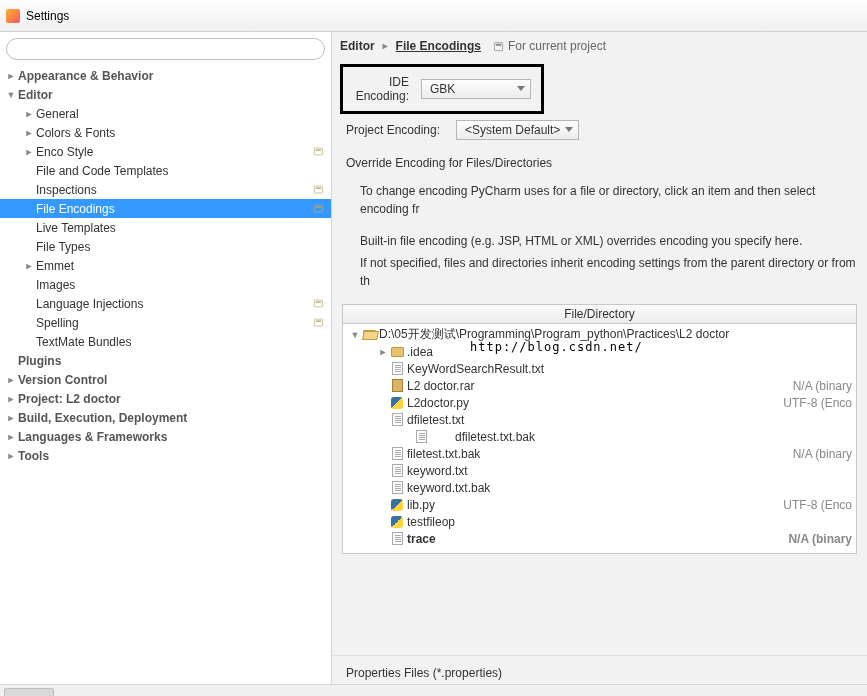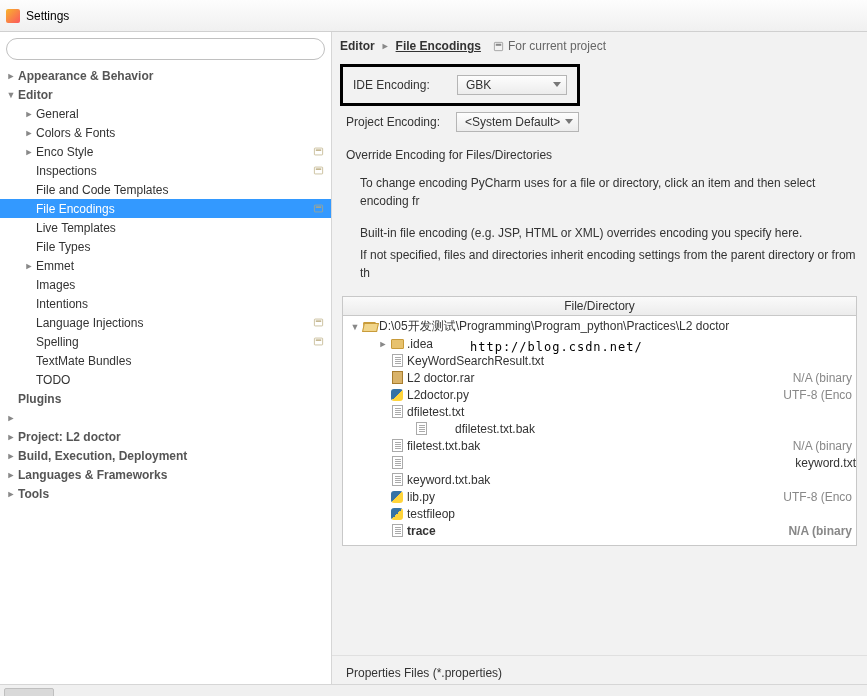--- a/index.html
+++ b/index.html
@@ -22,21 +22,21 @@
 .badge { width: 14px; height: 14px; margin-right: 6px; color: #b8a97a; display: flex; align-items: center; justify-content: center; }
 .badge svg { width: 11px; height: 11px; }
 .ind-0 { padding-left: 4px; }
 .ind-1 { padding-left: 22px; }
 .right-pane { flex: 1; background: #f2f2f2; display: flex; flex-direction: column; }
 .crumb-row { display: flex; align-items: center; height: 28px; padding: 0 8px; gap: 6px; }
 .crumb-row .crumb { font-weight: 600; color: #333; }
 .crumb-row .crumb.last { text-decoration: underline; }
 .crumb-row .sep { color: #888; font-size: 9px; }
 .crumb-row .proj { color: #666; margin-left: 6px; display: flex; align-items: center; gap: 4px; }
-.highlight-box { border: 3px solid #000; padding: 8px 10px; margin: 4px 10px 2px 8px; display: flex; align-items: center; gap: 12px; width: 240px; }
+.highlight-box { border: 3px solid #000; padding: 8px 10px; margin: 4px 10px 2px 8px; display: flex; align-items: center; gap: 12px; width: 204px; text-align: right; }
 .form-row { display: flex; align-items: center; gap: 10px; padding: 4px 10px 6px 14px; }
 .form-label { width: 100px; color: #333; }
 .combo { display: inline-flex; align-items: center; background: linear-gradient(#fdfdfd,#ececec); border: 1px solid #b5b5b5; height: 20px; padding: 0 18px 0 8px; position: relative; min-width: 110px; color: #333; font-size: 11px; }
 .combo .arrow { position: absolute; right: 5px; top: 6px; width: 0; height: 0; border-left: 4px solid transparent; border-right: 4px solid transparent; border-top: 5px solid #777; }
 .section-head { padding: 10px 8px 6px 14px; color: #333; }
 .desc { padding: 6px 8px 4px 28px; color: #333; line-height: 1.5; }
 .file-table { margin: 10px 10px 4px 10px; border: 1px solid #c8c8c8; background: #fff; }
 .file-table .head { background: linear-gradient(#fafafa,#ececec); border-bottom: 1px solid #c8c8c8; text-align: center; padding: 2px 0; color: #333; }
 .file-list { padding: 2px 0 6px 0; }
 .file-row { display: flex; align-items: center; height: 17px; padding-left: 6px; color: #333; }
@@ -94,32 +94,32 @@
           <span class="label">Enco Style</span>
           <span class="badge">
             <svg viewBox="0 0 16 16">
               <rect x="2" y="3" width="12" height="10" rx="1" fill="none" stroke="currentColor"></rect>
               <rect x="4" y="5" width="8" height="2" fill="currentColor"></rect>
             </svg>
           </span>
         </div>
         <div class="tree-row ind-1">
           <span class="expander"></span>
+          <span class="label">File and Code Templates</span>
+        </div>
+        <div class="tree-row ind-1">
+          <span class="expander"></span>
           <span class="label">Inspections</span>
           <span class="badge">
             <svg viewBox="0 0 16 16">
               <rect x="2" y="3" width="12" height="10" rx="1" fill="none" stroke="currentColor"></rect>
               <rect x="4" y="5" width="8" height="2" fill="currentColor"></rect>
             </svg>
           </span>
         </div>
-        <div class="tree-row ind-1">
-          <span class="expander"></span>
-          <span class="label">File and Code Templates</span>
-        </div>
         <div class="tree-row ind-1 selected">
           <span class="expander"></span>
           <span class="label">File Encodings</span>
           <span class="badge">
             <svg viewBox="0 0 16 16">
               <rect x="2" y="3" width="12" height="10" rx="1" fill="none" stroke="currentColor"></rect>
               <rect x="4" y="5" width="8" height="2" fill="currentColor"></rect>
             </svg>
           </span>
         </div>
@@ -134,24 +134,20 @@
         <div class="tree-row ind-1">
           <span class="expander">►</span>
           <span class="label">Emmet</span>
         </div>
         <div class="tree-row ind-1">
           <span class="expander"></span>
           <span class="label">Images</span>
         </div>
         <div class="tree-row ind-1">
           <span class="expander"></span>
-          <span class="label">Intentions</span>
-        </div>
-        <div class="tree-row ind-1">
-          <span class="expander"></span>
           <span class="label">Language Injections</span>
           <span class="badge">
             <svg viewBox="0 0 16 16">
               <rect x="2" y="3" width="12" height="10" rx="1" fill="none" stroke="currentColor"></rect>
               <rect x="4" y="5" width="8" height="2" fill="currentColor"></rect>
             </svg>
           </span>
         </div>
         <div class="tree-row ind-1">
           <span class="expander"></span>
@@ -160,30 +156,27 @@
             <svg viewBox="0 0 16 16">
               <rect x="2" y="3" width="12" height="10" rx="1" fill="none" stroke="currentColor"></rect>
               <rect x="4" y="5" width="8" height="2" fill="currentColor"></rect>
             </svg>
           </span>
         </div>
         <div class="tree-row ind-1">
           <span class="expander"></span>
           <span class="label">TextMate Bundles</span>
         </div>
-        <div class="tree-row ind-1">
-          <span class="expander"></span>
-          <span class="label">TODO</span>
-        </div>
         <div class="tree-row ind-0 bold">
           <span class="expander"></span>
           <span class="label">Plugins</span>
         </div>
         <div class="tree-row ind-0 bold">
           <span class="expander">►</span>
+          <span class="label">Version Control</span>
         </div>
         <div class="tree-row ind-0 bold">
           <span class="expander">►</span>
           <span class="label">Project: L2 doctor</span>
         </div>
         <div class="tree-row ind-0 bold">
           <span class="expander">►</span>
           <span class="label">Build, Execution, Deployment</span>
         </div>
         <div class="tree-row ind-0 bold">
@@ -287,21 +280,21 @@
             <span class="name">dfiletest.txt.bak</span>
           </div>
           <div class="file-row" style="padding-left: 34px;">
             <span class="tw"></span>
             <span class="icon">
               <span class="txt-ico"></span>
             </span>
             <span class="name">filetest.txt.bak</span>
             <span class="enc">N/A (binary</span>
           </div>
-          <div class="file-row" style="padding-left: 34px; text-align: right;">
+          <div class="file-row" style="padding-left: 34px;">
             <span class="tw"></span>
             <span class="icon">
               <span class="txt-ico"></span>
             </span>
             <span class="name">keyword.txt</span>
           </div>
           <div class="file-row" style="padding-left: 34px;">
             <span class="tw"></span>
             <span class="icon">
               <span class="txt-ico"></span>

